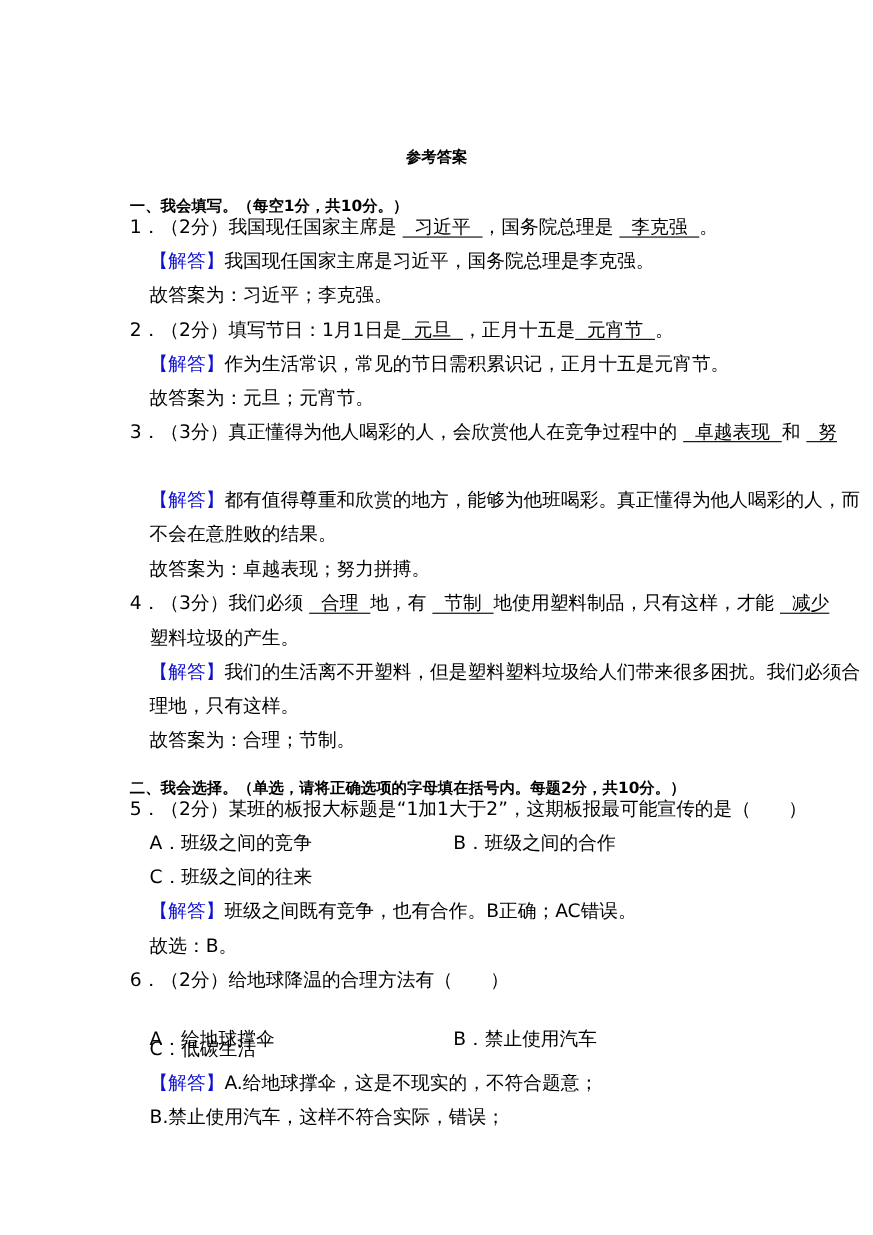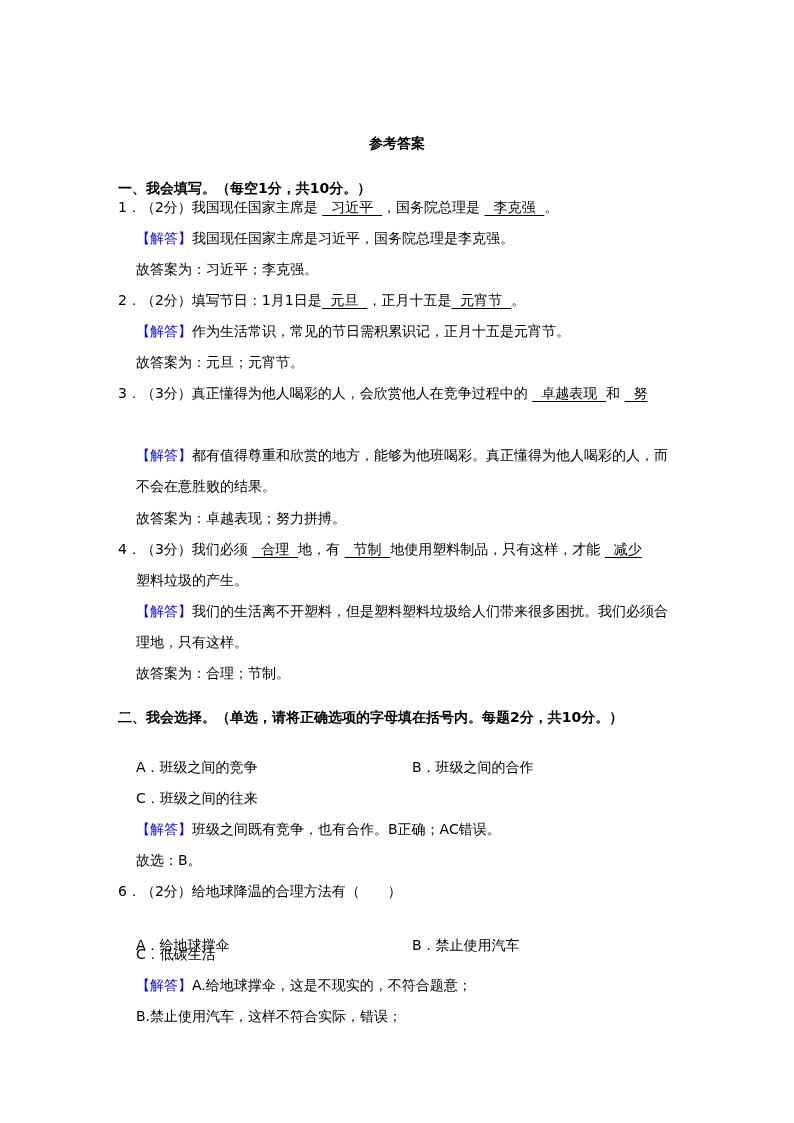--- a/index.html
+++ b/index.html
@@ -1,19 +1,19 @@
 <!DOCTYPE html>
 <html><head>
 <meta charset="utf-8">
 <style>
   html, body { margin: 0; padding: 0; background: #ffffff; }
   body { width: 794px; height: 1123px; position: relative; overflow: hidden;
          font-family: "DejaVu Sans", "Liberation Sans", sans-serif; color: #000; }
   .page { position: absolute; left: 0; top: 0; width: 794px; height: 1123px; }
-  .line { position: absolute; left: 118px; font-size: 14px; line-height: 20px; white-space: nowrap; }
+  .line { position: absolute; left: 118px; font-size: 17px; line-height: 20px; white-space: nowrap; }
   .indent { left: 136px; }
   .title { left: 0; width: 794px; text-align: center; font-weight: bold; font-size: 14px; top: 133px; }
   .section { font-weight: bold; font-size: 14px; margin-top: 12px; }
   .tag { color: #1010d0; }
   .blank { text-decoration: underline; text-underline-offset: 3px; white-space: pre; }
   .optB { position: absolute; left: 412px; }
 </style>
 </head>
 <body>
 
@@ -53,20 +53,21 @@
   </div>
   <div class="line indent" style="top:570px">塑料垃圾的产生。</div>
   <div class="line indent" style="top:601px">
     <span class="tag">【解答】</span><span>我们的生活离不开塑料，但是塑料塑料垃圾给人们带来很多困扰。我们必须合</span>
   </div>
   <div class="line indent" style="top:632px">理地，只有这样。</div>
   <div class="line indent" style="top:663px">故答案为：合理；节制。</div>
 
   <div class="line section" style="top:695px">二、我会选择。（单选，请将正确选项的字母填在括号内。每题2分，共10分。）</div>
 
+  <div class="line" style="top:726px">5．（2分）某班的板报大标题是“1加1大于2”，这期板报最可能宣传的是（　　）</div>
   <div class="line indent" style="top:757px; width:560px">
     <span>A．班级之间的竞争</span>
     <span class="optB" style="left:276px">B．班级之间的合作</span>
   </div>
   <div class="line indent" style="top:788px">C．班级之间的往来</div>
   <div class="line indent" style="top:819px">
     <span class="tag">【解答】</span><span>班级之间既有竞争，也有合作。B正确；AC错误。</span>
   </div>
   <div class="line indent" style="top:850px">故选：B。</div>
 

